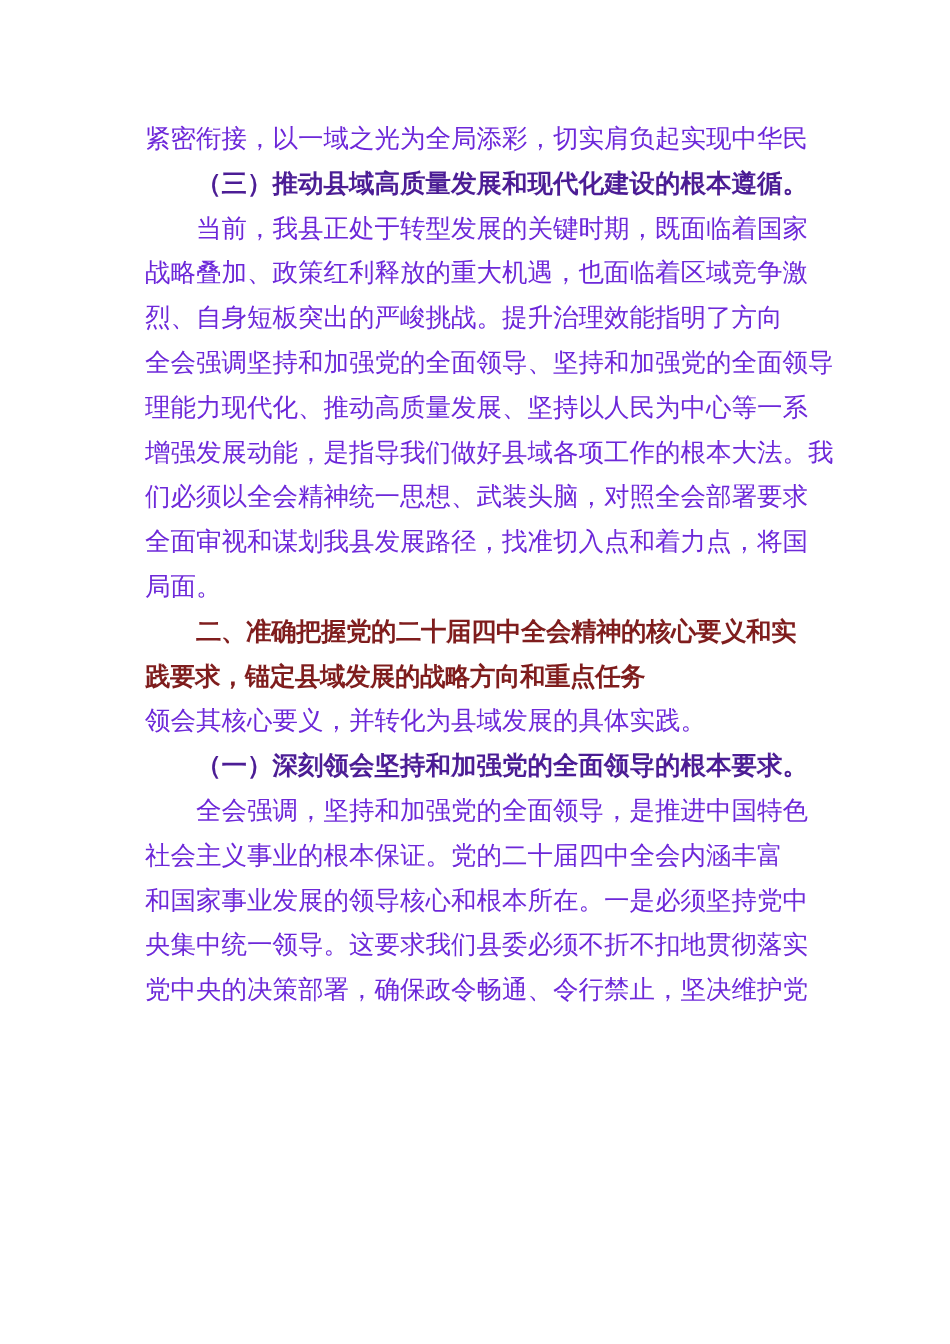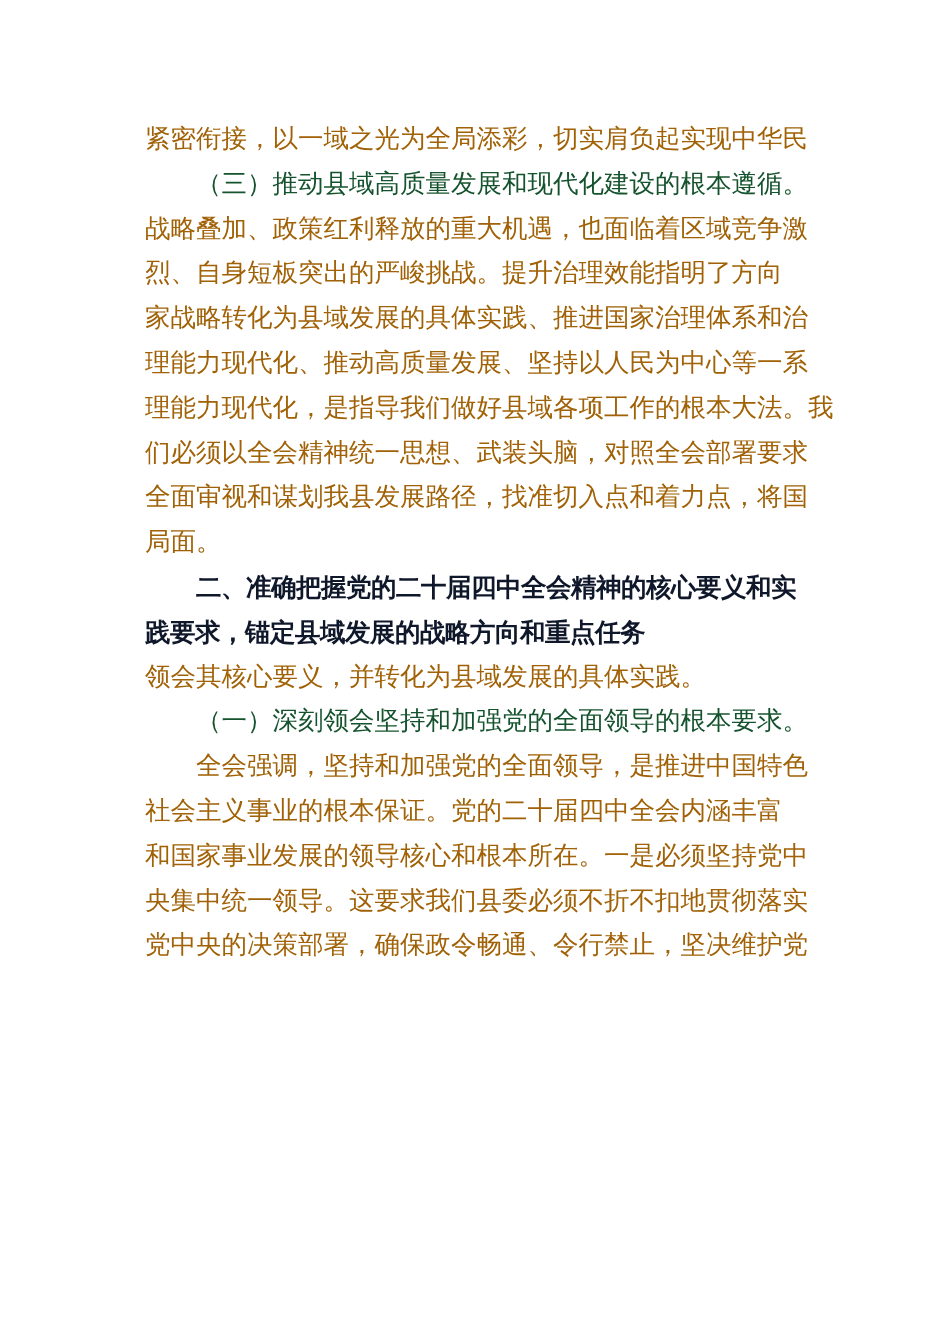--- a/index.html
+++ b/index.html
@@ -18,58 +18,59 @@
   .text-column {
     position: absolute;
     left: 145px;
     top: 117px;
     width: 664px;
   }
   .line {
     height: 44.8px;
     line-height: 44.8px;
     font-size: 25.5px;
-    color: #a16207;
+    color: #6d28d9;
     white-space: nowrap;
     font-family: "Liberation Serif", serif;
     font-weight: 400;
   }
   .indent {
     padding-left: 51px;
   }
   
   .heading-kai .line {
-    font-weight: 400;
-    color: #14532d;
+    font-weight: 700;
+    color: #4c1d95;
   }
   
   .heading-hei .line {
     font-weight: 700;
-    font-family: Liberation Sans, sans-serif;
-    color: #0f172a;
+    font-family: Liberation Serif, serif;
+    color: #7f1d1d;
     letter-spacing: -0.5px;
   }
 </style>
 </head>
 <body>
 
 <div class="page">
   <div class="text-column">
       <div class="block body">
         <div class="line">紧密衔接，以一域之光为全局添彩，切实肩负起实现中华民</div>
       </div>
       <div class="block heading-kai">
         <div class="line indent">（三）推动县域高质量发展和现代化建设的根本遵循。</div>
       </div>
       <div class="block body">
+        <div class="line indent">当前，我县正处于转型发展的关键时期，既面临着国家</div>
         <div class="line">战略叠加、政策红利释放的重大机遇，也面临着区域竞争激</div>
         <div class="line">烈、自身短板突出的严峻挑战。提升治理效能指明了方向</div>
-        <div class="line">家战略转化为县域发展的具体实践、推进国家治理体系和治</div>
+        <div class="line">全会强调坚持和加强党的全面领导、坚持和加强党的全面领导</div>
         <div class="line">理能力现代化、推动高质量发展、坚持以人民为中心等一系</div>
-        <div class="line">理能力现代化，是指导我们做好县域各项工作的根本大法。我</div>
+        <div class="line">增强发展动能，是指导我们做好县域各项工作的根本大法。我</div>
         <div class="line">们必须以全会精神统一思想、武装头脑，对照全会部署要求</div>
         <div class="line">全面审视和谋划我县发展路径，找准切入点和着力点，将国</div>
         <div class="line">局面。</div>
       </div>
       <div class="block heading-hei">
         <div class="line indent">二、准确把握党的二十届四中全会精神的核心要义和实</div>
         <div class="line">践要求，锚定县域发展的战略方向和重点任务</div>
       </div>
       <div class="block body">
         <div class="line">领会其核心要义，并转化为县域发展的具体实践。</div>

